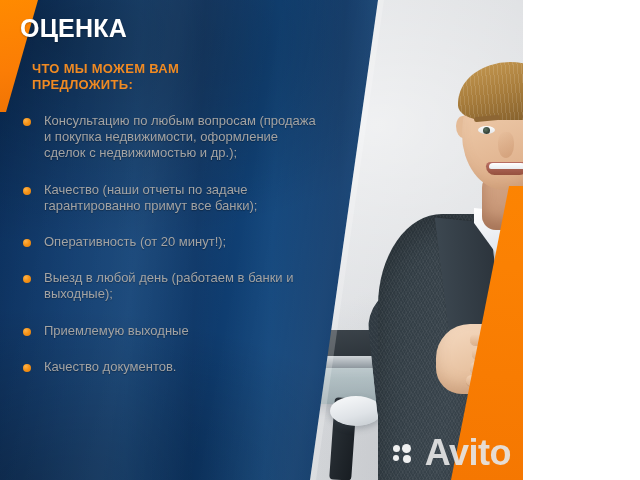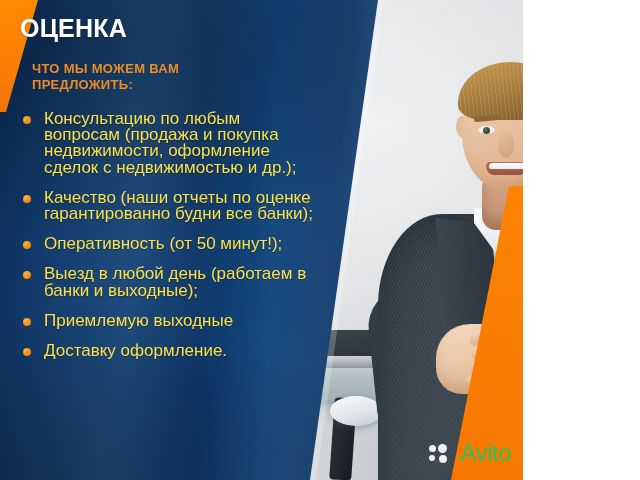--- a/index.html
+++ b/index.html
@@ -431,24 +431,25 @@
 
   .bullets {
     list-style: none;
     margin: 18px 0 0 0;
     padding: 0;
   }
   .bullet {
     position: relative;
     padding-left: 24px;
     margin-bottom: 14px;
-    color: #fde047;
-    font-size: 17px;
+    color: #a3a3a3;
+    font-size: 13px;
     line-height: 16.2px;
     text-shadow: 0 1px 1px rgba(0,0,0,0.30);
+    margin-top: 20px;
   }
   .bullet:last-child { margin-bottom: 0; }
   .dot {
     position: absolute;
     left: 3px;
     top: 5px;
     width: 8px;
     height: 8px;
     border-radius: 50%;
     background: radial-gradient(circle at 34% 30%, #ffb347 0%, #f59319 45%, #e07d08 100%);
@@ -474,24 +475,24 @@
     position: absolute;
     display: block;
     border-radius: 50%;
     background: #ffffff;
   }
   .wm-dots i:nth-child(1) { left: 0;   top: 3px;  width: 7px;  height: 7px; }
   .wm-dots i:nth-child(2) { left: 0;   top: 13px; width: 6px;  height: 6px; }
   .wm-dots i:nth-child(3) { left: 9px;  top: 2px;  width: 9px;  height: 9px; }
   .wm-dots i:nth-child(4) { left: 10px; top: 13px; width: 8px;  height: 8px; }
   .wm-text {
-    color: #22c55e;
-    font-size: 24px;
+    color: #e5e5e5;
+    font-size: 36px;
     line-height: 30px;
-    font-weight: 400;
+    font-weight: 700;
     letter-spacing: -0.5px;
   }
 </style>
 </head>
 <body>
 
 <div class="poster">
 
   <div class="photo-layer">
     <div class="photo-vignette"></div>
@@ -550,37 +551,37 @@
 
     <h2 class="subtitle">ЧТО МЫ МОЖЕМ ВАМ ПРЕДЛОЖИТЬ:</h2>
 
     <ul class="bullets">
       <li class="bullet">
         <span class="dot"></span>
         <span>Консультацию по любым вопросам (продажа и покупка недвижимости, оформление сделок с недвижимостью и др.);</span>
       </li>
       <li class="bullet">
         <span class="dot"></span>
-        <span>Качество (наши отчеты по оценке гарантированно будни все банки);</span>
+        <span>Качество (наши отчеты по задаче гарантированно примут все банки);</span>
       </li>
       <li class="bullet">
         <span class="dot"></span>
-        <span>Оперативность (от 50 минут!);</span>
+        <span>Оперативность (от 20 минут!);</span>
       </li>
       <li class="bullet">
         <span class="dot"></span>
         <span>Выезд в любой день (работаем в банки и выходные);</span>
       </li>
       <li class="bullet">
         <span class="dot"></span>
         <span>Приемлемую выходные</span>
       </li>
       <li class="bullet">
         <span class="dot"></span>
-        <span>Доставку оформление.</span>
+        <span>Качество документов.</span>
       </li>
     </ul>
   </div>
 
   <div class="watermark">
     <span class="wm-dots">
       <i></i>
         <i></i>
         <i></i>
         <i></i>

